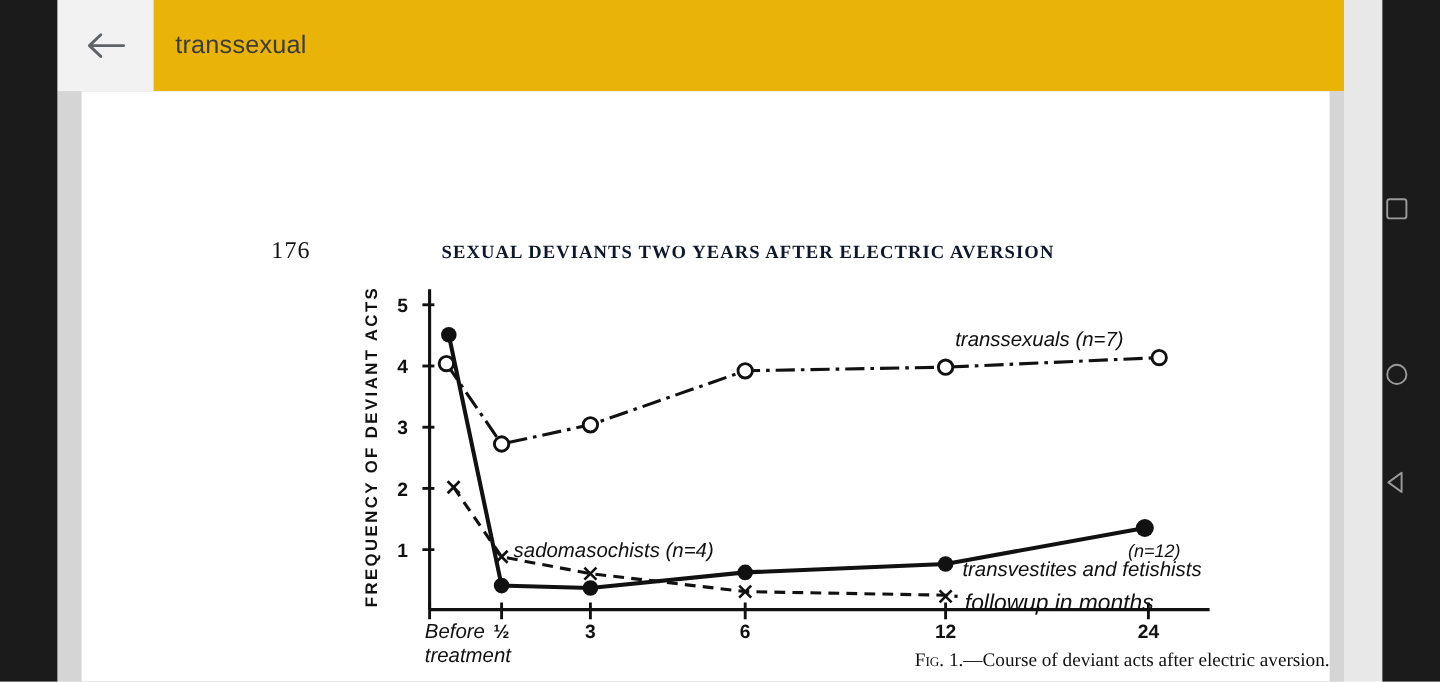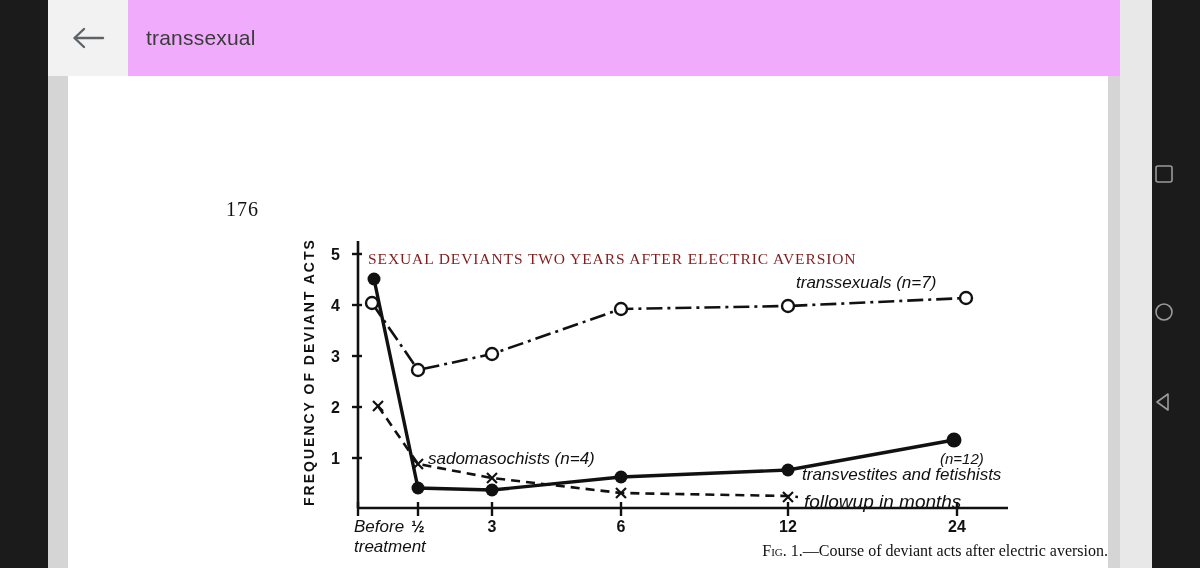--- a/index.html
+++ b/index.html
@@ -56,21 +56,21 @@
   .back-zone {
     width: 80px;
     height: 76px;
     display: flex;
     align-items: center;
     justify-content: center;
   }
   .search-field {
     flex: 1;
     height: 76px;
-    background: #f0abfc;
+    background: #eab308;
     display: flex;
     align-items: center;
     padding-left: 18px;
     box-sizing: border-box;
     text-align: center;
   }
   .search-text {
     font-size: 21px;
     color: #3b3b3b;
     letter-spacing: 0.2px;
@@ -112,26 +112,25 @@
     font-family: "Liberation Serif", serif;
     font-size: 20px;
     color: #111;
     letter-spacing: 1px;
   }
   .fig-title {
     position: absolute;
     left: 300px;
     top: 126px;
     font-family: "Liberation Serif", serif;
-    font-weight: normal;
+    font-weight: bold;
     font-size: 15.5px;
     letter-spacing: 0.9px;
-    color: #7f1d1d;
+    color: #0f172a;
     white-space: nowrap;
-    margin-top: 48px;
   }
   .fig-caption {
     position: absolute;
     left: 0;
     top: 466px;
     width: 1040px;
     text-align: right;
     font-family: "Liberation Serif", serif;
     font-size: 16px;
     color: #111;

